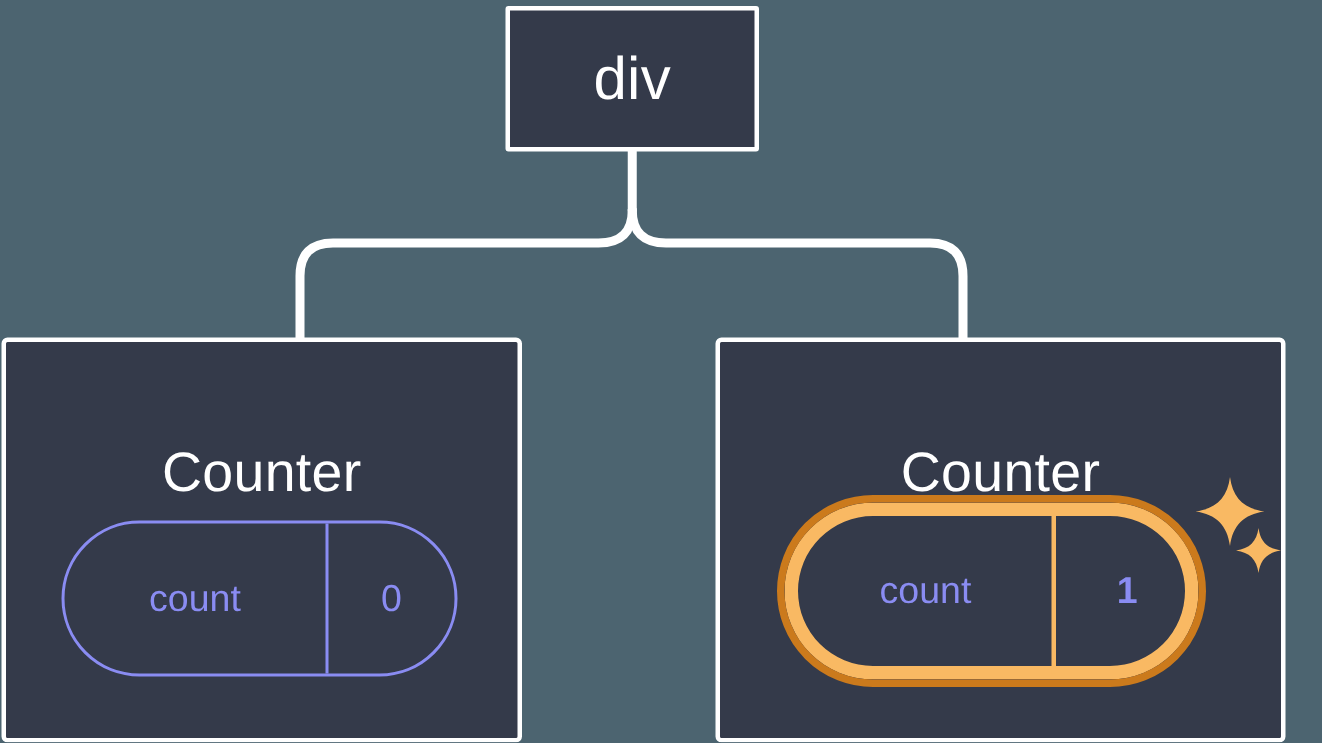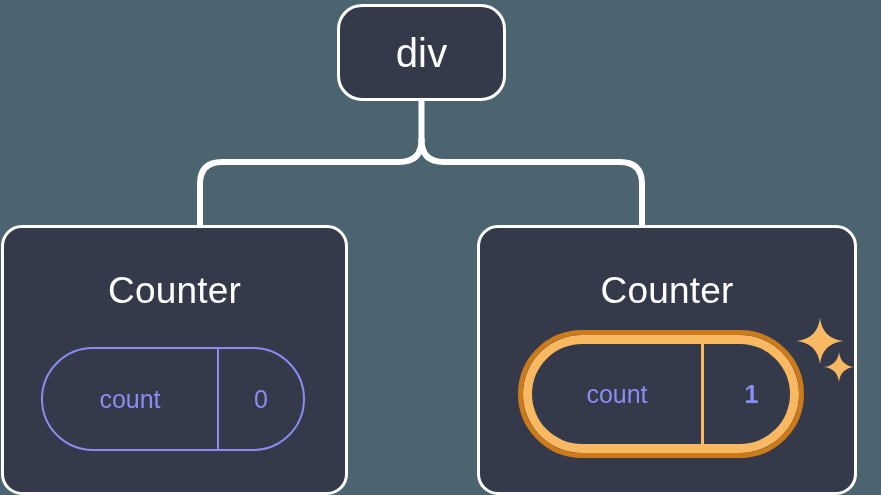--- a/index.html
+++ b/index.html
@@ -34,39 +34,39 @@
     border-radius: 16px;
     box-sizing: border-box;
   }
 
   
   #root-node {
     left: 337px;
     top: 4px;
     width: 169px;
     height: 97px;
-    border-radius: 25px;
+    border-radius: 2px;
     display: flex;
     align-items: center;
     justify-content: center;
   }
   #root-node .node-title {
     color: #ffffff;
     font-size: 40px;
     font-weight: 400;
     letter-spacing: 0.2px;
     line-height: 1;
   }
 
   
   .component-card {
     width: 347px;
     height: 270px;
-    border-radius: 21px;
-    padding-top: 44px;
+    border-radius: 4px;
+    padding-top: 68px;
     box-sizing: border-box;
   }
   #counter-card-left  { left: 1px;   top: 225px; }
   #counter-card-right { left: 477px; top: 225px; width: 380px; }
 
   .component-title {
     display: block;
     text-align: center;
     color: #ffffff;
     font-size: 37px;

